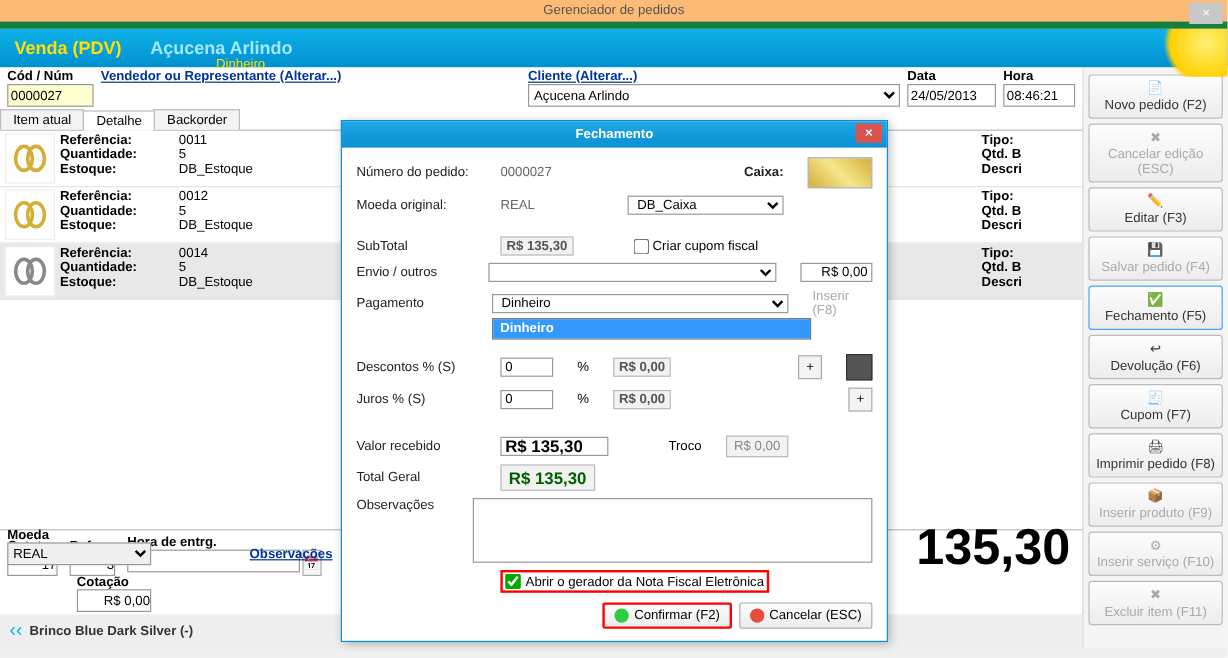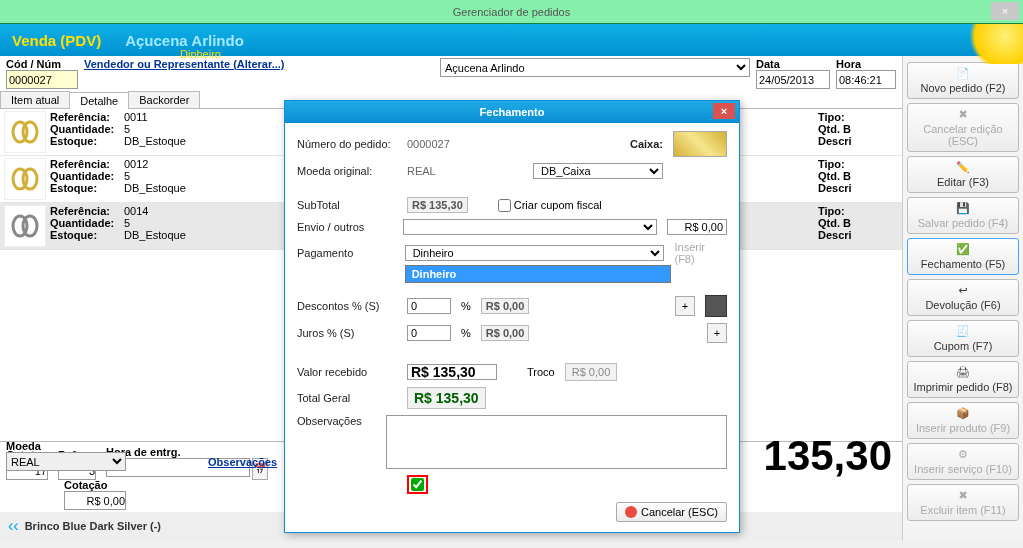--- a/index.html
+++ b/index.html
@@ -1,18 +1,18 @@
 <!DOCTYPE html>
 <html><head>
 <meta charset="utf-8">
 <style>
 * { box-sizing: border-box; margin: 0; padding: 0; font-family: "Segoe UI", Tahoma, sans-serif; font-size: 11px; }
 body { background: #f0f0f0; width: 1023px; height: 548px; overflow: hidden; position: relative; }
 
-.titlebar { height: 24px; background: #86efac; display: flex; align-items: center; justify-content: center; position: relative; border-bottom: 1px solid #15803d; }
+.titlebar { height: 24px; background: #fdba74; display: flex; align-items: center; justify-content: center; position: relative; border-bottom: 6px solid #15803d; }
 .titlebar .title { color: #555; }
 .close-x { position: absolute; right: 4px; top: 2px; width: 28px; height: 18px; background: #c8c8c8; color: #fff; text-align: center; line-height: 18px; cursor: pointer; }
 
 .topbar { height: 32px; background: linear-gradient(#0fb1e8,#0090d0); display: flex; align-items: center; padding: 0 12px; color: #fff; position: relative; }
 .topbar .venda { color: #ffe000; font-weight: bold; font-size: 15px; margin-right: 24px; }
 .topbar .client { color: #a0e8ff; font-size: 15px; font-weight: bold; }
 .topbar .payform { color: #ffe000; font-size: 11px; position: absolute; left: 180px; top: 24px; }
 .curve { position: absolute; right: 0; top: 0; width: 60px; height: 40px; background: radial-gradient(circle at 70% 30%, #fff176 0%, #ffd000 60%, transparent 70%); }
 
 .headrow { display: flex; align-items: flex-start; background: #fff; padding: 2px 6px 0 6px; gap: 6px; }
@@ -35,40 +35,40 @@
 .tab.active { background: #fff; position: relative; top: 1px; }
 
 .items { flex: 0 0 auto; }
 .itemrow { display: flex; border-bottom: 1px solid #e5e5e5; padding: 2px 4px; gap: 4px; }
 .itemrow.sel { background: #e8e8e8; }
 .thumb { width: 42px; height: 42px; background: #fff; border: 1px solid #eee; display:flex; align-items:center; justify-content:center; }
 .thumb svg { width: 32px; height: 32px; }
 .itemcols { display: flex; flex-direction: column; flex:1; }
 .itemcols .r { display: flex; gap: 4px; }
 .itemcols .lab { width: 70px; font-weight: bold; }
-.itemcols .val { width: 100px; }
+.itemcols .val { width: 100px; margin-left: 25px; }
 .itemcols2 { width: 80px; }
 .itemcols2 .lab2 { font-weight: bold; }
 
 .bottombar { border-top: 1px solid #bbb; padding: 4px 6px; display: flex; align-items: flex-end; gap: 10px; position: relative; }
 .bblock { display: flex; flex-direction: column; }
 .bblock .bl { font-weight: bold; }
 .bblock input, .bblock select { border: 1px solid #999; height: 19px; }
 .calbtn { width: 24px; height: 22px; border: 1px solid #aaa; background: #f6f6f6; display:flex; align-items:center; justify-content:center; }
 .totalbig { font-size: 42px; font-weight: bold; color: #000; position: absolute; right: 10px; bottom: 4px; }
 
 .footerline { height: 28px; background: #eee; display: flex; align-items: center; padding: 0 8px; gap: 6px; }
 .footerline .chev { color: #00aeef; font-size: 16px; }
 
 
 .modal { position: absolute; left: 284px; top: 100px; width: 456px; background: #fff; border: 1px solid #0e8fd4; box-shadow: 2px 2px 8px rgba(0,0,0,.3); z-index: 50; }
 .mtitle { height: 22px; background: linear-gradient(#1fa9e6,#0b8fd3); color: #fff; font-weight: bold; text-align: center; line-height: 22px; position: relative; }
 .mtitle .mclose { position: absolute; right: 4px; top: 2px; width: 22px; height: 16px; background: #d9534f; color: #fff; text-align: center; line-height: 16px; font-weight: bold; cursor: pointer; }
 .mbody { padding: 8px 12px 10px 12px; display: flex; flex-direction: column; gap: 6px; }
-.mrow { display: flex; align-items: center; gap: 10px; }
+.mrow { display: flex; align-items: center; gap: 20px; }
 .mlab { width: 100px; color: #222; }
 .mlab.bold { font-weight: bold; }
 .mval { color: #666; }
 .mselect, .minput { border: 1px solid #999; height: 16px; padding: 0 3px; background:#fff; }
 .money { background: #f2f2f2; border: 1px solid #bbb; padding: 1px 4px; color: #555; font-weight: bold; }
 .plusbtn { width: 20px; height: 20px; border: 1px solid #aaa; background: #f3f3f3; text-align: center; line-height: 18px; cursor: pointer; }
 .calc { width: 22px; height: 22px; background: #555; border: 1px solid #333; display:inline-block; }
 .bigmoney { font-size: 14px; font-weight: bold; color: #006000; }
 .moneyp { background: #f2f2f2; border: 1px solid #bbb; padding: 2px 6px; }
 .obsbox { width: 100%; height: 54px; border: 1px solid #999; resize: none; }
@@ -106,20 +106,21 @@
   <div class="leftpane">
     <div class="headrow">
       <div class="headblock" style="width:72px">
         <span class="headlabel plain">Cód / Núm</span>
         <input class="headinput" style="background: rgb(255, 255, 208);" value="0000027">
       </div>
       <div class="headblock" style="width:350px">
         <span class="headlabel">Vendedor ou Representante (Alterar...)</span>
       </div>
       <div class="headblock" style="width:310px">
+        <span class="headlabel">Cliente (Alterar...)</span>
         <select class="headselect"><option>Açucena Arlindo</option></select>
       </div>
       <div class="headblock" style="width:74px">
         <span class="headlabel plain">Data</span>
         <input class="headinput" value="24/05/2013" style="">
       </div>
       <div class="headblock" style="width:60px">
         <span class="headlabel plain">Hora</span>
         <input class="headinput" value="08:46:21" style="">
       </div>
@@ -388,22 +389,27 @@
       <span class="moneyp bigmoney">R$ 135,30</span>
     </div>
     <div class="mrow" style="align-items:flex-start">
       <span class="mlab">Observações</span>
       <textarea class="obsbox" style=""></textarea>
     </div>
     <div class="mrow">
       <span class="mlab"></span>
       <label class="chk">
           <input type="checkbox" checked="" style="">
+          <span>Abrir o gerador da Nota Fiscal Eletrônica</span>
         </label>
     </div>
     <div class="mbtns">
+      <div class="mbtn confirm">
+          <span class="dot g"></span>
+          <span>Confirmar (F2)</span>
+        </div>
       <div class="mbtn">
           <span class="dot r"></span>
           <span>Cancelar (ESC)</span>
         </div>
     </div>
   </div>
 </div>
 
 </body></html>

